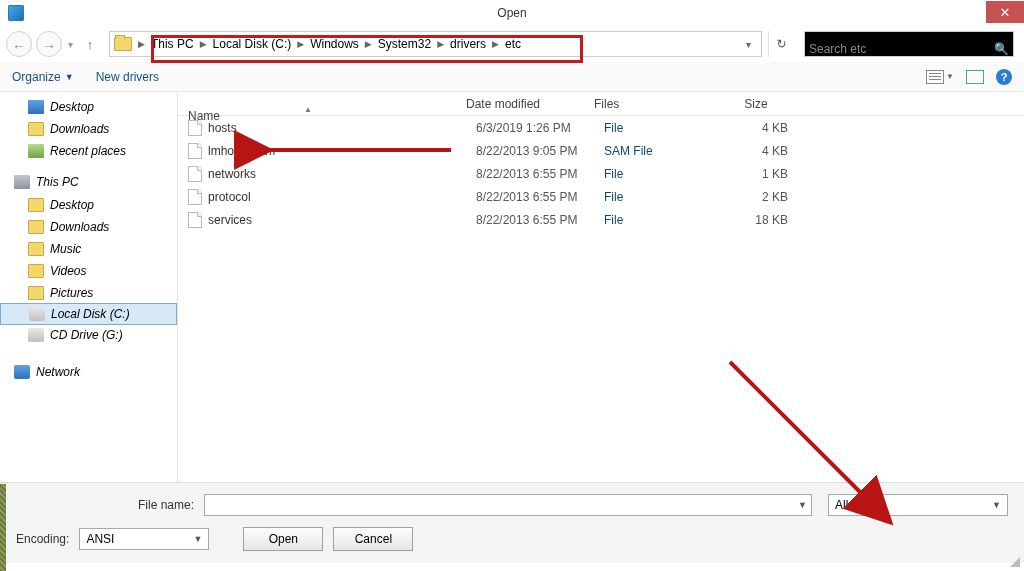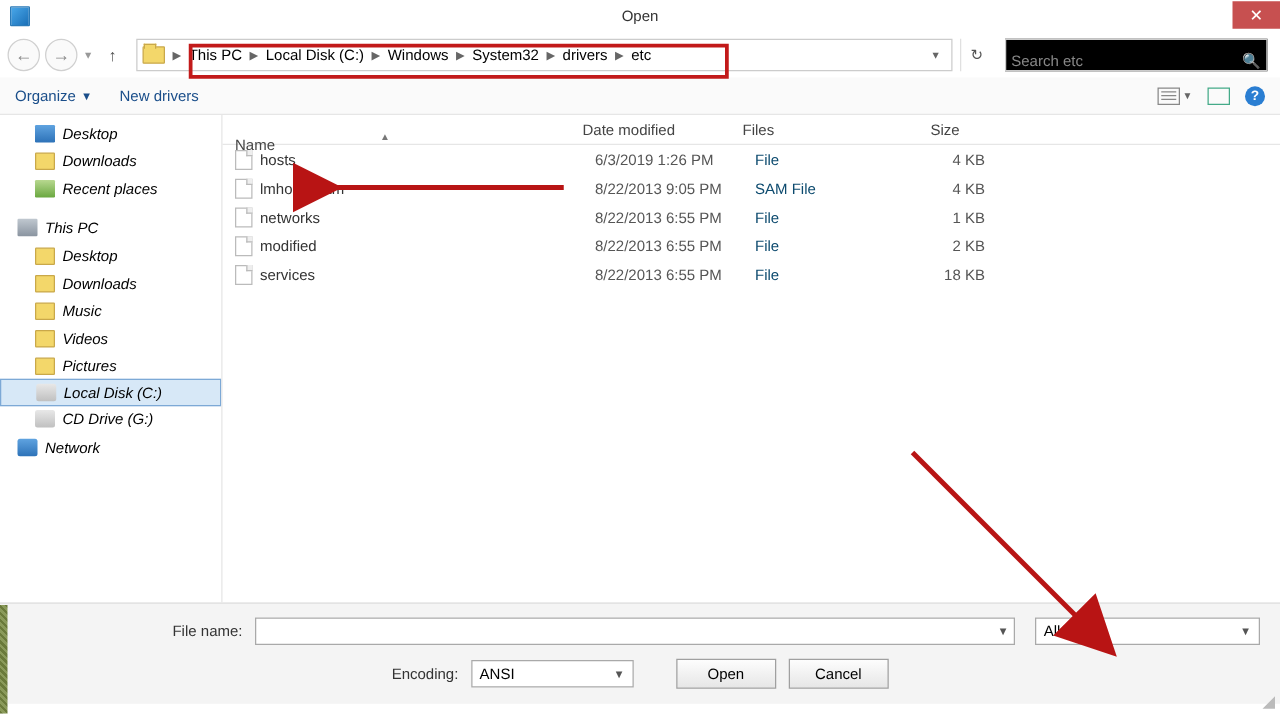--- a/index.html
+++ b/index.html
@@ -43,21 +43,21 @@
   .tree-item { display: flex; align-items: center; height: 22px; padding-left: 28px; gap: 6px; font-size: 12px; cursor: default; }
   .tree-item.selected { background: #d7e8f7; border: 1px solid #7da9d6; margin: -1px 0; }
   .tree-item .ticon { width: 16px; height: 14px; }
   .ic-folder { background: #f3d76a; border: 1px solid #c9a84a; border-radius: 1px; }
   .ic-desktop { background: linear-gradient(#5fa3e0, #2d72b8); border-radius: 1px; }
   .ic-thispc { background: linear-gradient(#c0c8d0, #8a94a0); border-radius: 1px; }
   .ic-drive { background: linear-gradient(#e8e8e8, #c0c0c0); border-radius: 2px; }
   .ic-network { background: linear-gradient(#5fa3e0, #2d72b8); border-radius: 2px; }
   .ic-recent { background: linear-gradient(#b8d890, #6aa840); border-radius: 1px; }
   .tree-group-pc { padding-left: 14px; display: flex; align-items: center; height: 24px; gap: 6px; font-size: 12px; margin-top: 8px; }
-  .tree-group-net { padding-left: 14px; display: flex; align-items: center; height: 24px; gap: 6px; font-size: 12px; }
+  .tree-group-net { padding-left: 14px; display: flex; align-items: center; height: 24px; gap: 6px; font-size: 12px; margin-top: 14px; }
 
   .filelist { flex: 1; position: relative; }
   .filelist-header { display: flex; height: 24px; align-items: center; border-bottom: 1px solid #e6e6e6; color: #444; font-size: 12px; }
   .col { padding-left: 10px; }
   .col.name { width: 278px; position: relative; margin-top: 25px; }
   .col.date { width: 128px; }
   .col.type { width: 122px; }
   .col.size { width: 90px; text-align: center; }
   .sort-ind { position: absolute; left: 126px; top: -4px; font-size: 8px; color: #777; }
   .filerow { display: flex; height: 23px; align-items: center; font-size: 12px; }
@@ -73,21 +73,21 @@
   .bottom { border-top: 1px solid #ddd; background: #f4f4f4; padding: 8px 16px 10px 16px; }
   .bottom .row { display: flex; align-items: center; height: 28px; gap: 10px; }
   .bottom .label { text-align: right; width: 178px; font-size: 12px; color: #333; }
   .filename-input { flex: 1; max-width: 610px; height: 22px; border: 1px solid #a9a9a9; background: #fff; padding: 0 4px; display: flex; align-items: center; }
   .filename-input .dd { margin-left: auto; color: #555; font-size: 9px; }
   .filter-select { width: 180px; height: 22px; border: 1px solid #a9a9a9; background: #fff; padding: 0 6px; display: flex; align-items: center; margin-left: 6px; }
   .filter-select .dd { margin-left: auto; color: #555; font-size: 9px; }
   .enc-select { width: 130px; height: 22px; border: 1px solid #a9a9a9; background: #fff; padding: 0 6px; display: flex; align-items: center; }
   .enc-select .dd { margin-left: auto; color: #555; font-size: 9px; }
   .btn { width: 80px; height: 24px; border: 1px solid #a0a0a0; background: linear-gradient(#fdfdfd, #e6e6e6); font-size: 12px; display: flex; justify-content: center; align-items: center; }
-  .row2 { justify-content: center; margin-top: 6px; }
+  .row2 { justify-content: flex-start; margin-top: 6px; }
 
   
   .arrow { position: absolute; pointer-events: none; }
   .arrow svg { overflow: visible; }
 
   .resize-grip { position: absolute; right: 4px; bottom: 4px; width: 12px; height: 12px; }
   .resize-grip::before { content: ""; position: absolute; right: 0; bottom: 0; width: 0; height: 0; border-bottom: 10px solid #bbb; border-left: 10px solid transparent; }
 
   .left-edge-deco { position: absolute; left: 0; top: 484px; width: 6px; height: 87px; background: repeating-linear-gradient(45deg, #6a7a3a, #6a7a3a 2px, #8a9a5a 2px, #8a9a5a 4px); }
 </style>
@@ -250,21 +250,21 @@
         </div>
         <div class="filerow">
           <div class="ficon"></div>
           <div class="cell name">networks</div>
           <div class="cell date">8/22/2013 6:55 PM</div>
           <div class="cell type">File</div>
           <div class="cell size">1 KB</div>
         </div>
         <div class="filerow">
           <div class="ficon"></div>
-          <div class="cell name">modified</div>
+          <div class="cell name">protocol</div>
           <div class="cell date">8/22/2013 6:55 PM</div>
           <div class="cell type">File</div>
           <div class="cell size">2 KB</div>
         </div>
         <div class="filerow">
           <div class="ficon"></div>
           <div class="cell name">services</div>
           <div class="cell date">8/22/2013 6:55 PM</div>
           <div class="cell type">File</div>
           <div class="cell size">18 KB</div>

